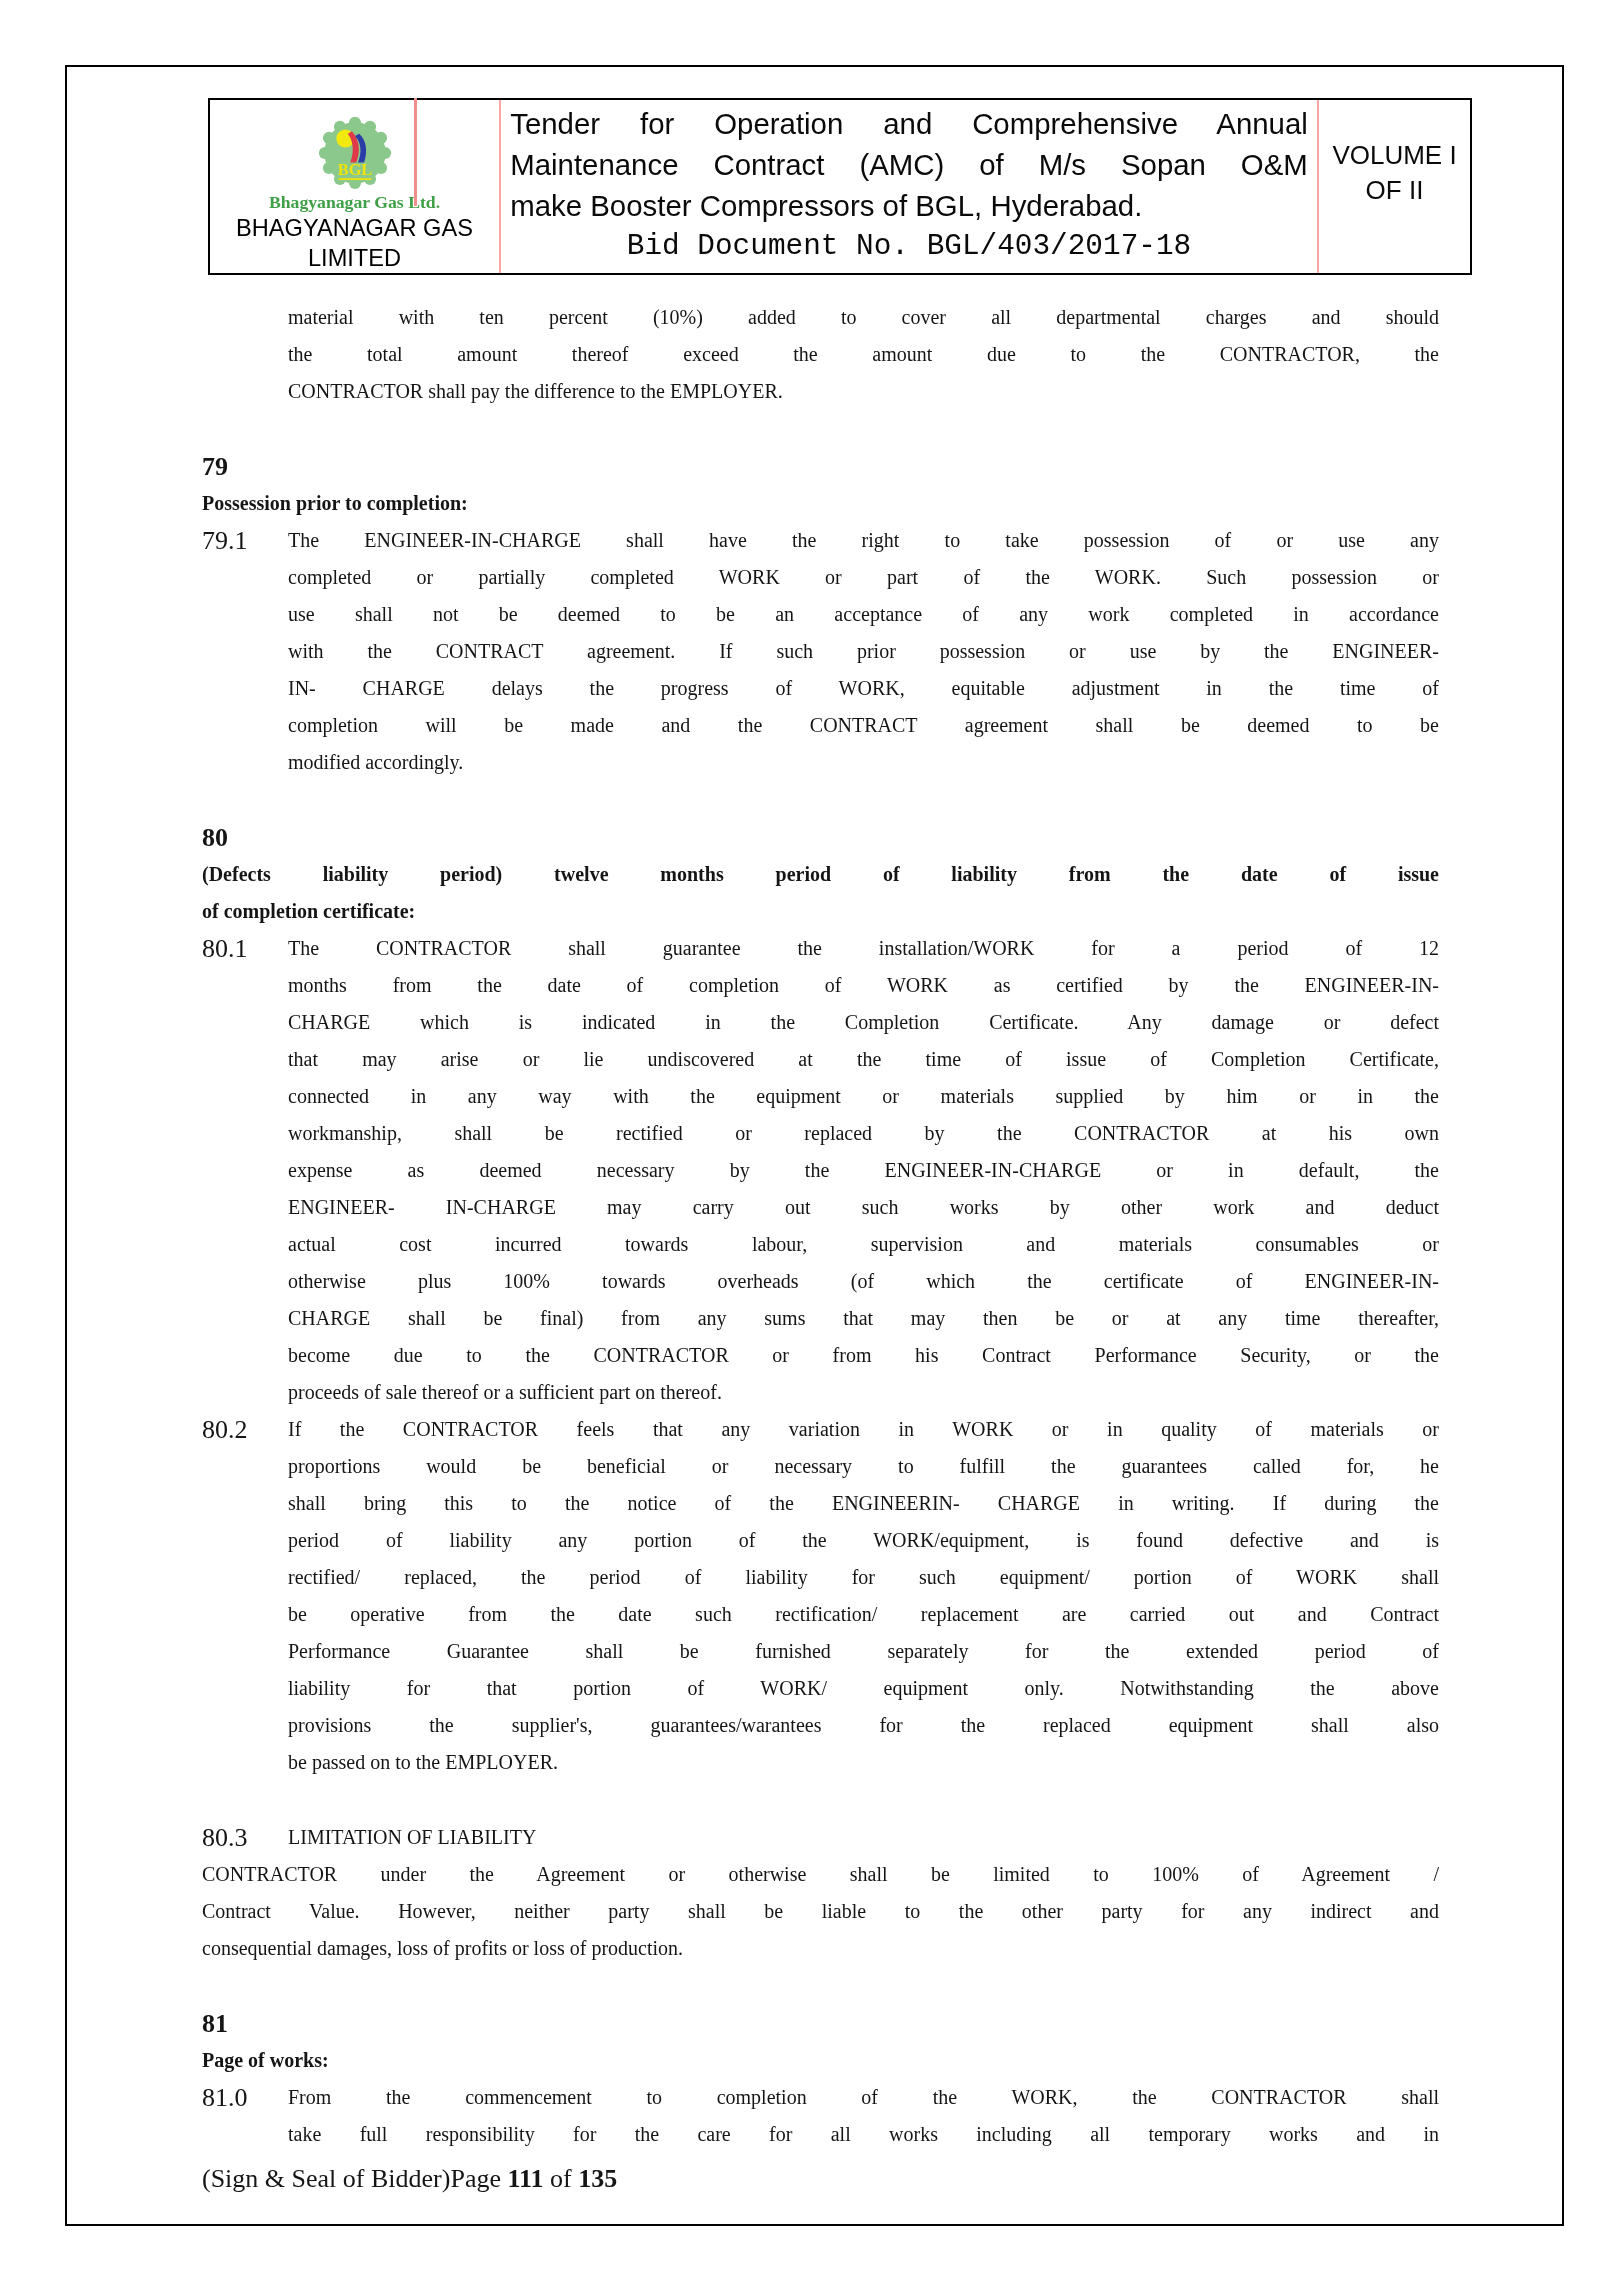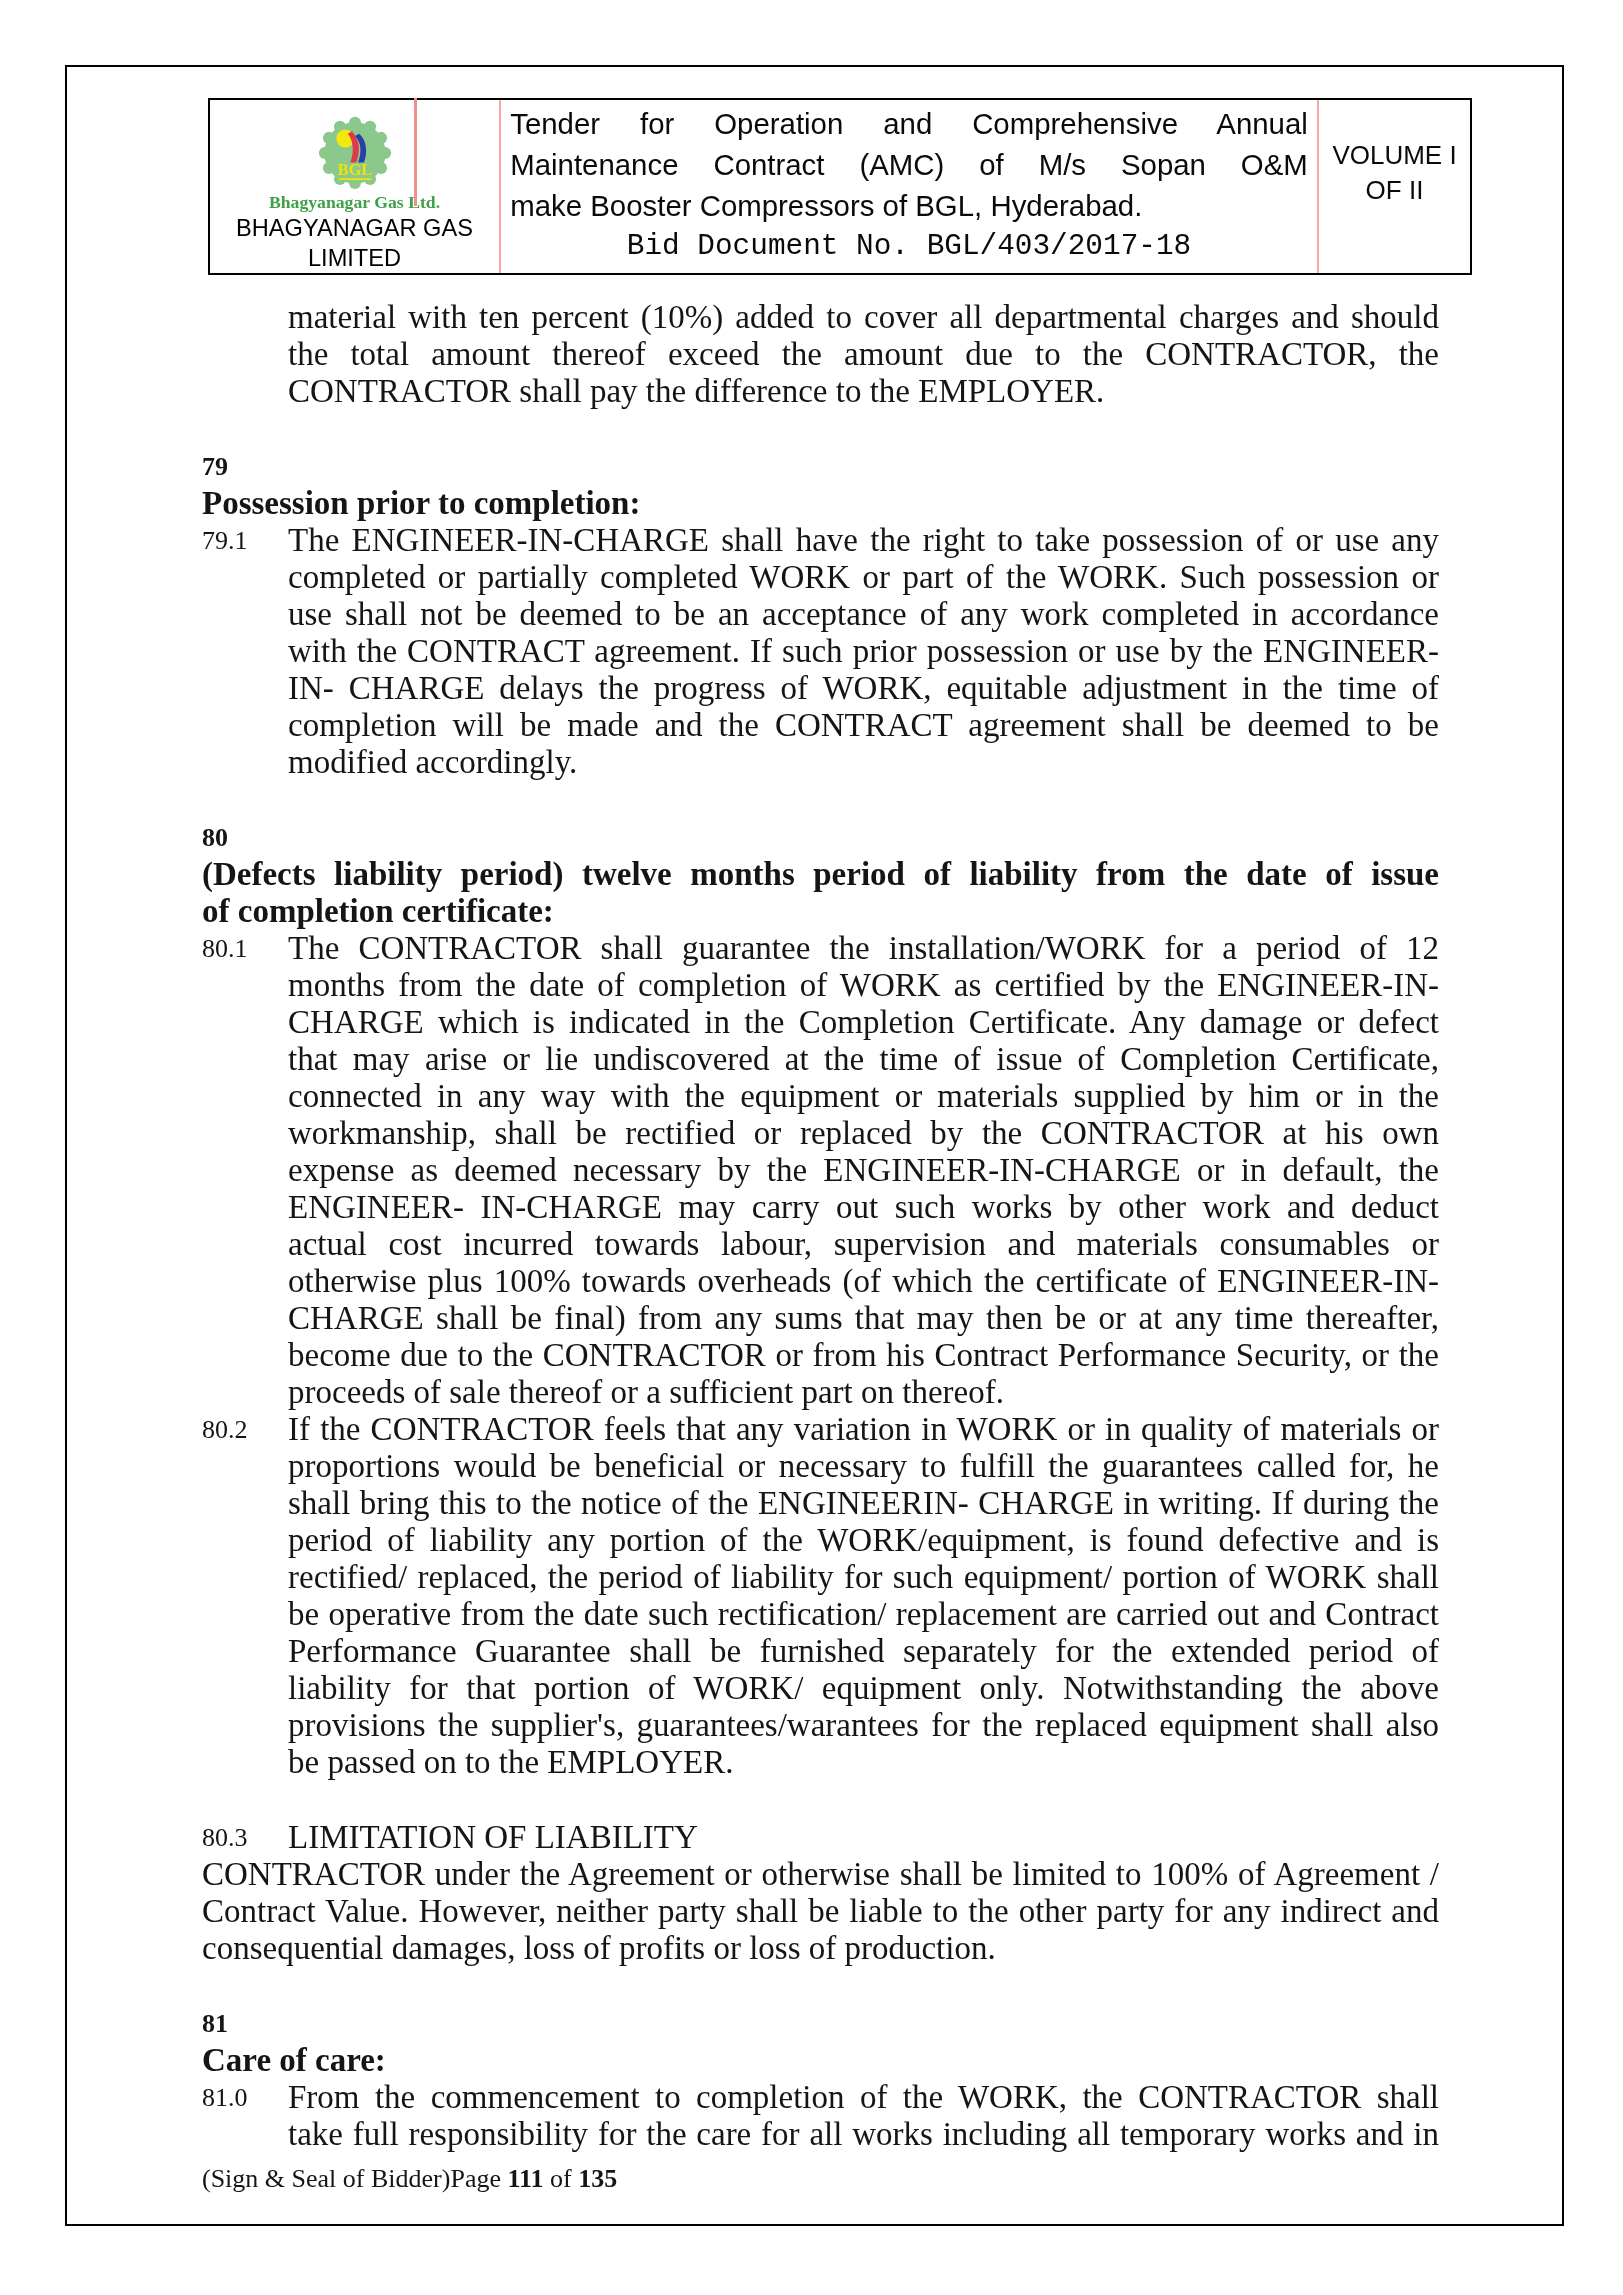--- a/index.html
+++ b/index.html
@@ -77,21 +77,21 @@
   .doc-body {
     margin-top: 23.6px;
     padding-left: 135px;
     padding-right: 123px;
   }
   .block { display: flex; }
   .block.heading { margin-top: 38px; font-weight: bold; flex-direction: column; }
   .block.subheading { margin-top: 38px; }
   .num { width: 86px; flex: none; font-size: 26px; line-height: 37px; }
   .txt { flex: 1; min-width: 0; }
-  .line { font-size: 33px; line-height: 37px; }
+  .line { font-size: 20px; line-height: 37px; }
   .line.j { text-align: justify; text-align-last: justify; }
   
   .footer {
     position: absolute;
     left: 135px; right: 123px; bottom: 27.5px;
     display: flex; justify-content: flex-start;
     font-size: 26px; line-height: 37px;
   }
   .footer .bold { font-weight: bold; }
 </style>
@@ -219,21 +219,21 @@
       <div class="block para-flush">
         <div class="txt">
           <div class="line j">CONTRACTOR under the Agreement or otherwise shall be limited to 100% of Agreement /</div>
           <div class="line j">Contract Value. However, neither party shall be liable to the other party for any indirect and</div>
           <div class="line">consequential damages, loss of profits or loss of production.</div>
         </div>
       </div>
       <div class="block heading">
         <div class="num">81</div>
         <div class="txt">
-          <div class="line">Care of care:</div>
+          <div class="line">Page of works:</div>
         </div>
       </div>
       <div class="block para">
         <div class="num">81.0</div>
         <div class="txt">
           <div class="line j">From the commencement to completion of the WORK, the CONTRACTOR shall</div>
           <div class="line j">take full responsibility for the care for all works including all temporary works and in</div>
         </div>
       </div>
     </div>

